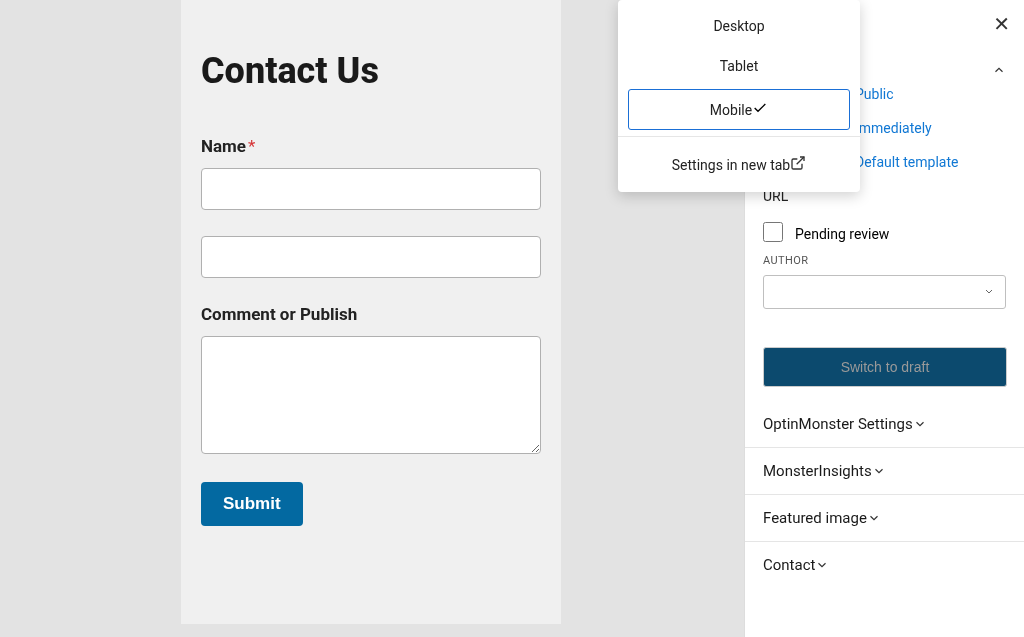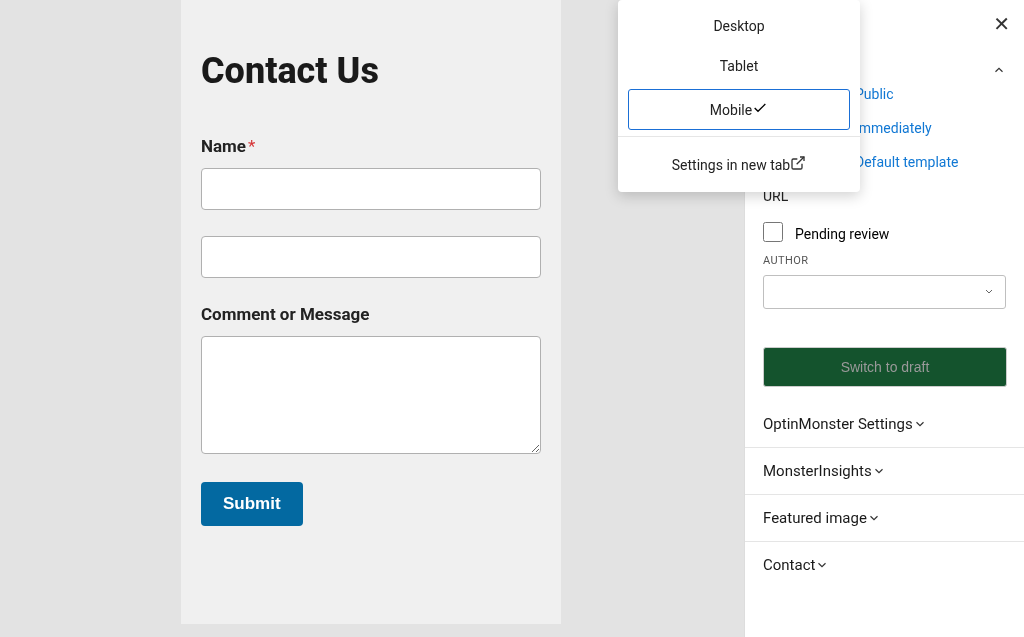--- a/index.html
+++ b/index.html
@@ -149,21 +149,21 @@
     .author-select .sel-chevron {
       position: absolute;
       right: 10px; top: 50%;
       transform: translateY(-50%);
     }
     .draft-btn {
       width: 244px;
       margin: 18px 18px 14px 18px;
       height: 40px;
       border: 1px solid #ccc;
-      background: #14532d;
+      background: #0c4a6e;
       color: #999;
       font-size: 14px;
       border-radius: 3px;
       cursor: pointer;
     }
     .closed-panels {}
 
     
     .preview-pop {
       position: absolute;
@@ -214,21 +214,21 @@
   <div class="form-preview">
     <h1 class="form-title">Contact Us</h1>
 
     <label class="form-label">
       <span>Name</span><span class="req">*</span>
     </label>
     <input class="text-input" type="text" style="">
 
     <input class="text-input" type="text" style="">
 
-    <label class="form-label">Comment or Message</label>
+    <label class="form-label">Comment or Publish</label>
     <textarea class="text-area" style=""></textarea>
 
     <button class="submit-btn">Submit</button>
   </div>
 
   <div class="sidebar">
     <button class="sidebar-close">
       <span>✕</span>
     </button>
 

